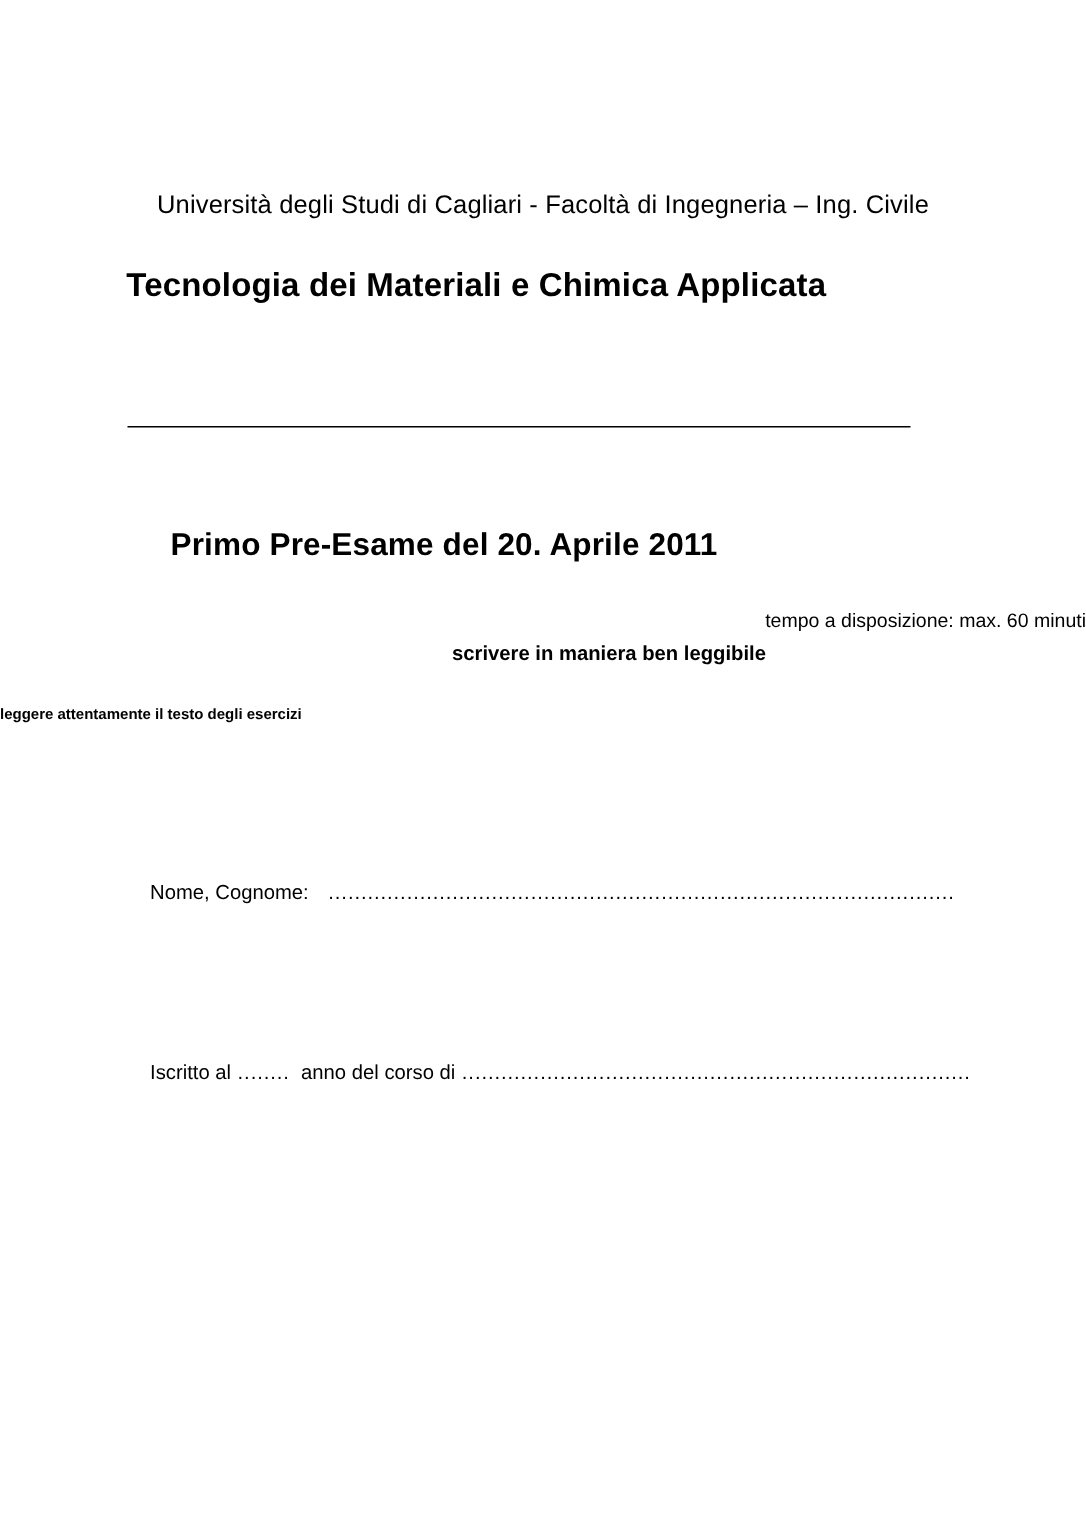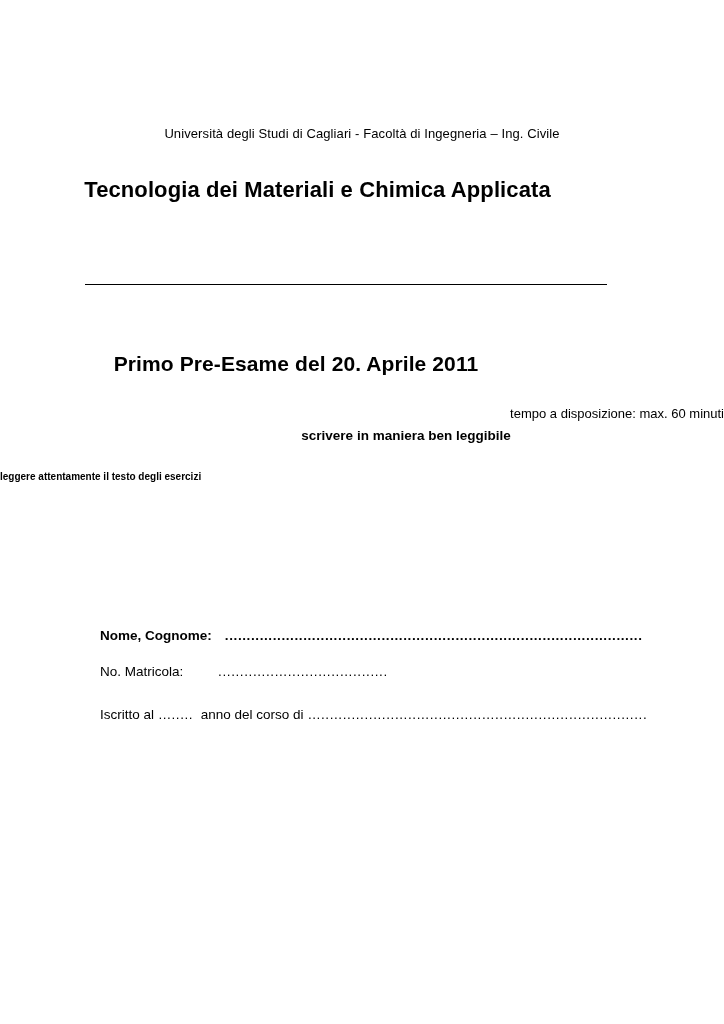--- a/index.html
+++ b/index.html
@@ -22,21 +22,21 @@
     box-sizing: border-box;
     padding: 0;
   }
 
   .institution {
     position: absolute;
     top: 126px;
     left: 0;
     width: 724px;
     text-align: center;
-    font-size: 13px;
+    font-size: 17px;
     line-height: 1.3;
     letter-spacing: 0.1px;
   }
 
   .course-title {
     position: absolute;
     top: 177px;
     left: 0;
     width: 635px;
     text-align: center;
@@ -104,21 +104,21 @@
     font-weight: bold;
   }
 
   .field-row {
     position: absolute;
     left: 85px;
     width: 560px;
     font-size: 13.5px;
     white-space: pre;
   }
-  .field-name  { top: 613px; font-weight: bold; }
+  .field-name  { top: 572px; }
   .field-mat   { top: 649px; }
   .field-iscr  { top: 692px; }
 
   .field-label { display: inline; }
   .field-dots  { display: inline; letter-spacing: 0.6px; }
 </style>
 </head>
 <body>
 
 <div class="page">
@@ -135,21 +135,18 @@
   <div class="exam-time">tempo a disposizione: max. 60 minuti</div>
 
   <div class="exam-legible">scrivere in maniera ben leggibile</div>
 
   <div class="exam-read">leggere attentamente il testo degli esercizi</div>
 
   <div class="field-row field-name">
     <span class="field-label">Nome, Cognome:</span><span class="field-dots">   ................................................................................................</span>
   </div>
 
-  <div class="field-row field-mat">
-    <span class="field-label">No. Matricola:</span><span class="field-dots">        .......................................</span>
-  </div>
 
   <div class="field-row field-iscr">
     <span class="field-label">Iscritto al</span><span class="field-dots"> ........</span><span class="field-label">  anno del corso di</span><span class="field-dots"> ..............................................................................</span>
   </div>
 
 </div>
 
 </body></html>

